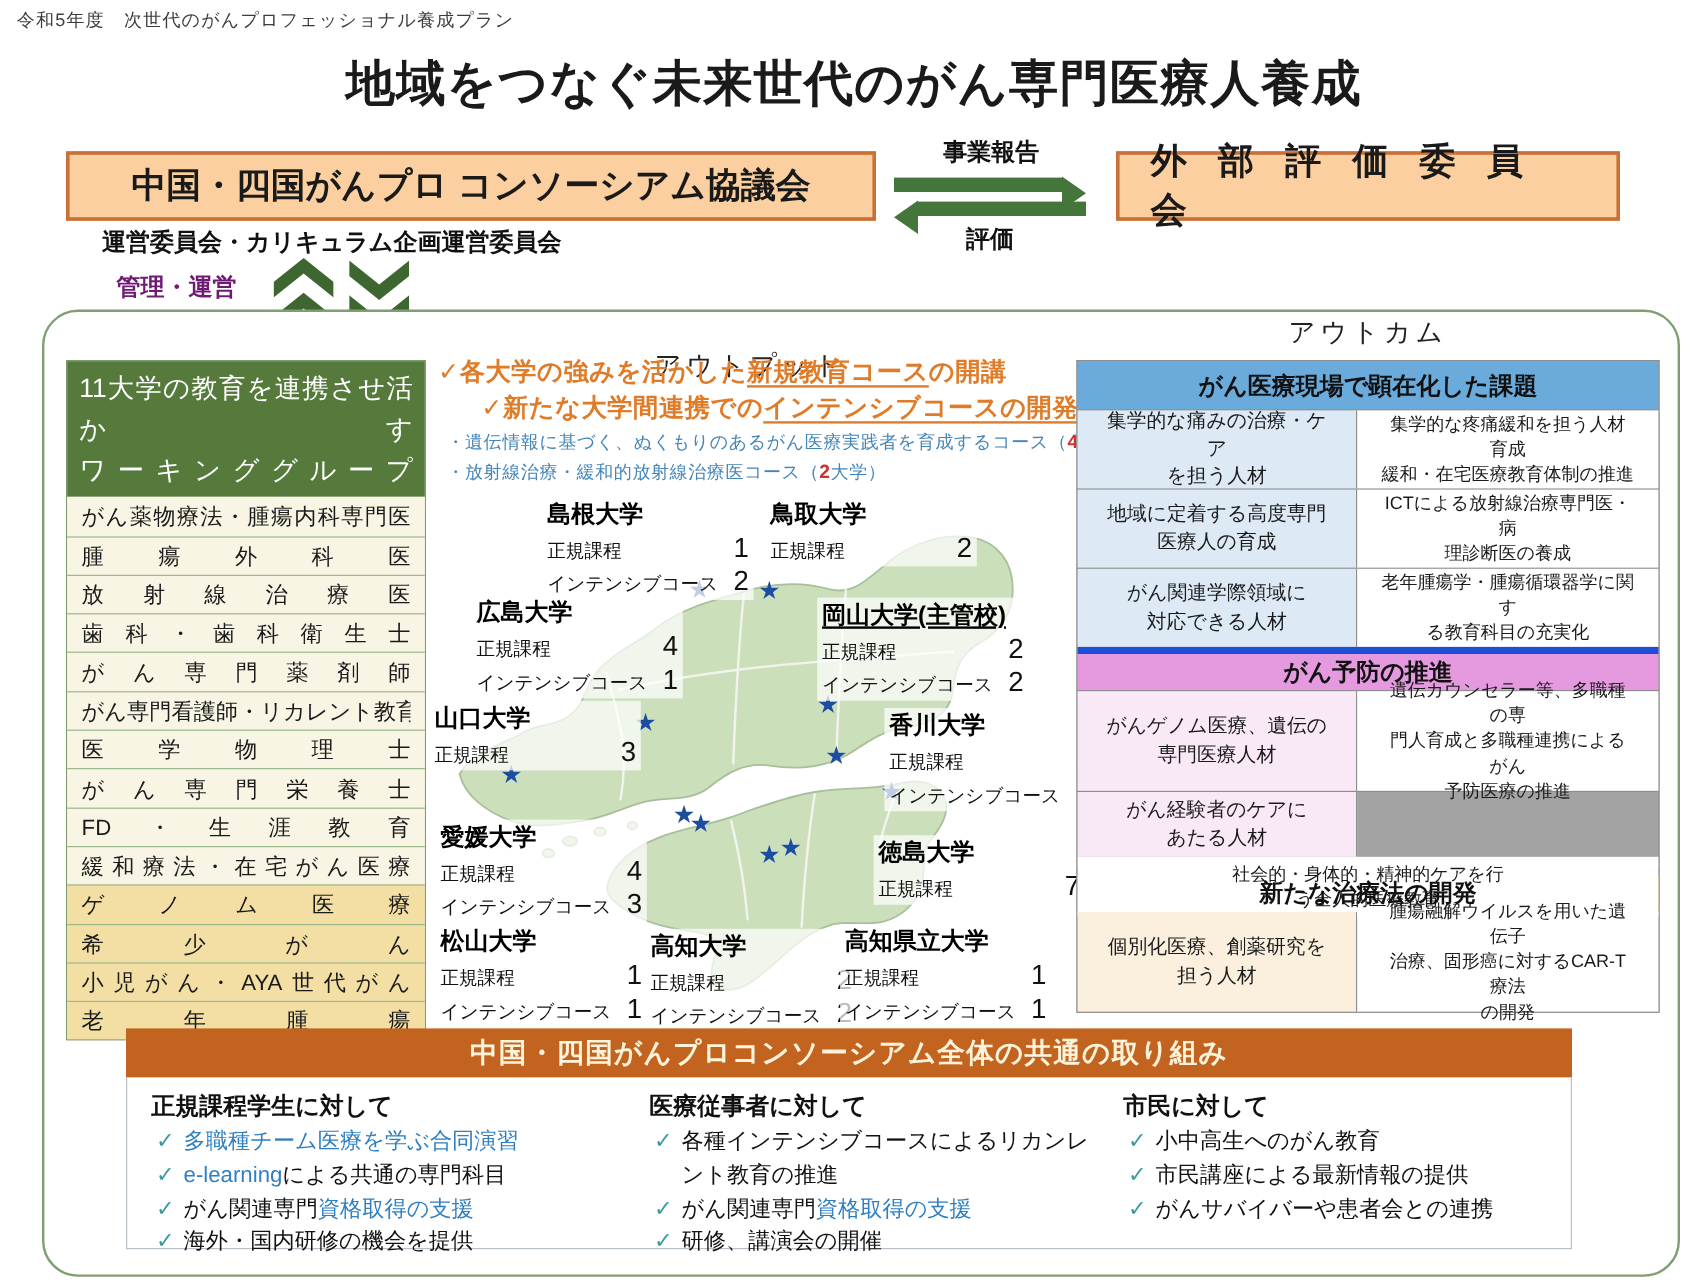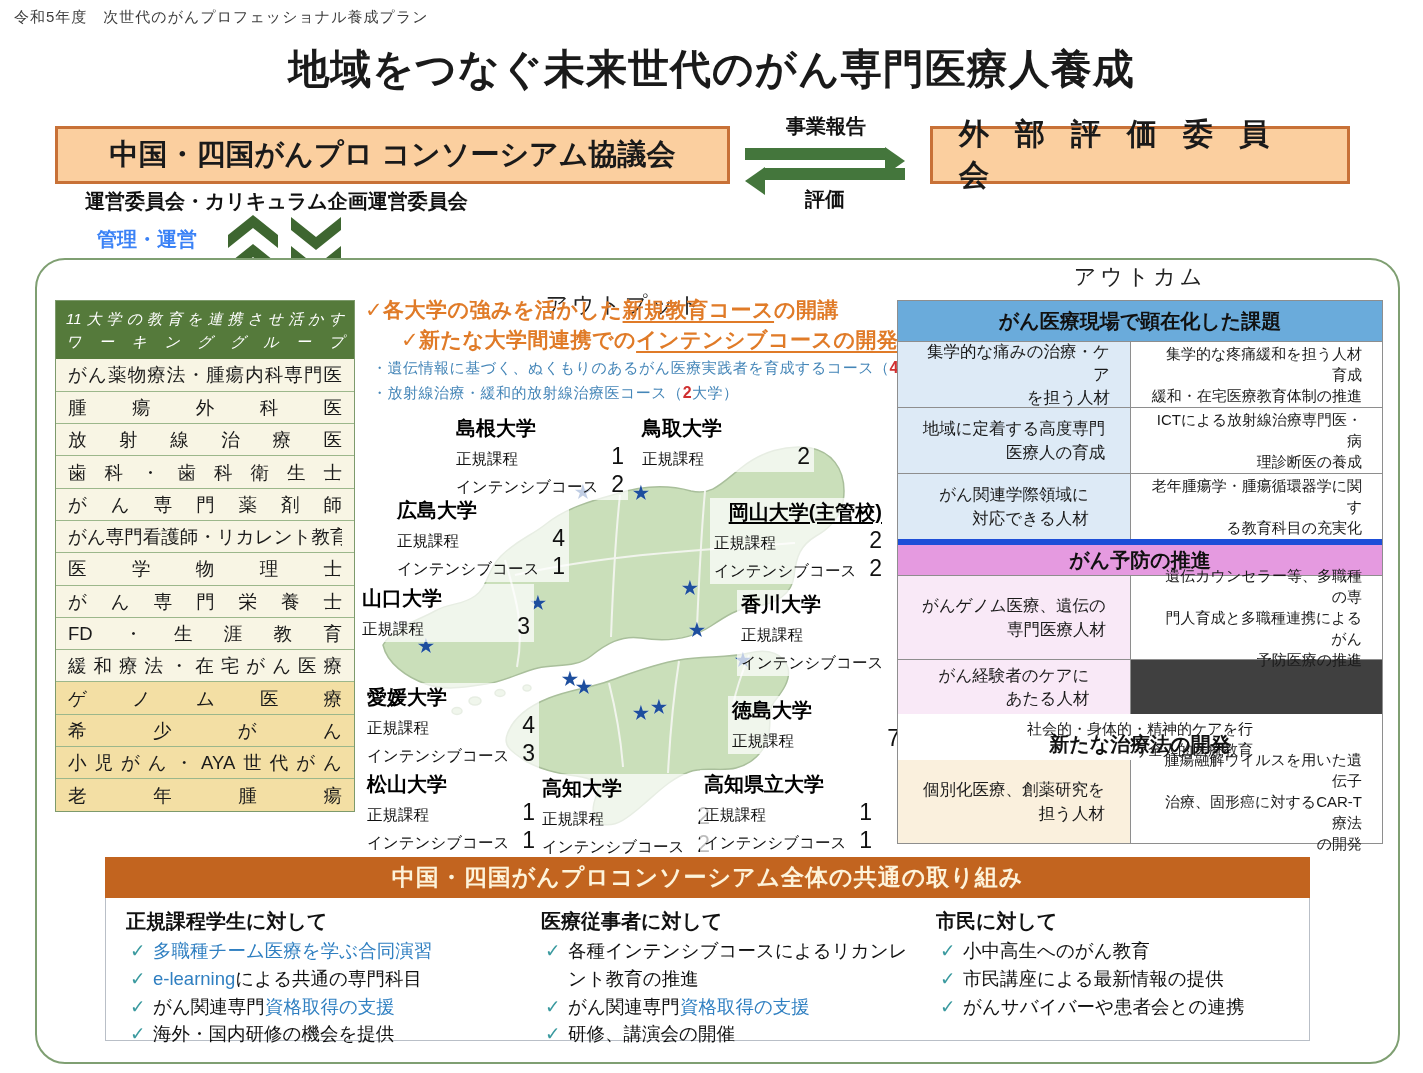--- a/index.html
+++ b/index.html
@@ -26,30 +26,30 @@
   .box-consortium{left:55px;top:126px;width:675px;height:58px;font-size:29px;}
   .box-external{left:930px;top:126px;width:420px;height:58px;font-size:30px;letter-spacing:26px;padding-left:26px;}
 
   .arrow-bar{position:absolute;background:var(--arrow-green);height:12px;}
   .arrow-head{position:absolute;width:0;height:0;border-top:14px solid transparent;border-bottom:14px solid transparent;}
   .head-right{border-left:20px solid var(--arrow-green);}
   .head-left{border-right:20px solid var(--arrow-green);}
   .arrow-label{position:absolute;font-size:20px;font-weight:700;color:#111;}
 
   .committee-note{position:absolute;left:85px;top:188px;font-size:20px;font-weight:700;color:#111;}
-  .manage-label{position:absolute;left:97px;top:226px;font-size:20px;font-weight:700;color:#3b82f6;}
+  .manage-label{position:absolute;left:97px;top:226px;font-size:20px;font-weight:700;color:#701a75;}
   .chevron{position:absolute;width:50px;height:62px;}
   .chevron svg{display:block;width:100%;height:100%;}
   .chevron-down{transform:rotate(180deg);}
 
   .main-frame{position:absolute;left:35px;top:258px;width:1365px;height:806px;border:2px solid var(--frame-green);border-radius:30px;background:#fff;}
 
   
   .wg-table{position:absolute;left:55px;top:300px;width:300px;border:1px solid #7d9a6c;background:var(--wg-row-cream);}
-  .wg-header{background:var(--wg-header-green);color:#fff;font-size:15px;line-height:1.55;padding:6px 10px 5px;font-style:italic;}
+  .wg-header{background:var(--wg-header-green);color:#fff;font-size:22px;line-height:1.55;padding:6px 10px 5px;}
   .wg-header .jline{display:block;text-align:justify;text-align-last:justify;}
   .wg-row{height:32.3px;display:flex;align-items:center;padding:0 12px;border-top:1px solid var(--wg-row-line);font-size:18.5px;}
   .wg-row span{flex:1;display:block;text-align:justify;text-align-last:justify;white-space:nowrap;overflow:hidden;}
   .wg-row.cream{background:var(--wg-row-cream);}
   .wg-row.tan{background:var(--wg-row-tan);}
 
   
   .output-title{position:absolute;left:365px;top:262px;width:520px;text-align:center;font-size:22px;letter-spacing:4px;color:#222;margin-top:28px;}
   .check-line{position:absolute;left:365px;font-size:21px;font-weight:700;color:var(--check-orange);letter-spacing:0.5px;white-space:nowrap;}
   .check-line .em{text-decoration:underline;text-underline-offset:4px;}
@@ -64,28 +64,28 @@
 
   .uni{position:absolute;background:rgba(255,255,255,0.72);padding:1px 4px 2px;}
   .uni-name{font-size:20px;font-weight:700;color:#000;white-space:nowrap;}
   .uni-name.principal{text-decoration:underline;text-underline-offset:3px;}
   .uni-row{display:flex;justify-content:space-between;align-items:baseline;width:168px;margin-top:1px;}
   .uni-row .uni-lab{font-size:15.5px;color:#111;white-space:nowrap;}
   .uni-row .uni-num{font-size:23px;color:#111;}
 
   
   .outcome-title{position:absolute;left:897px;top:262px;width:486px;text-align:center;font-size:22px;letter-spacing:4px;color:#222;}
-  .oc-table{position:absolute;left:897px;top:300px;width:486px;border:1px solid #8e8e8e;background:#404040;}
+  .oc-table{position:absolute;left:897px;top:300px;width:486px;border:1px solid #8e8e8e;background:#a3a3a3;}
   .oc-head{display:flex;align-items:center;justify-content:center;font-size:20px;font-weight:700;color:#111;border-top:6px solid #1d4ed8;}
   .oc-head:first-child{border-top:none;}
   .oc-head.blue{background:var(--outcome-blue);height:40px;}
   .oc-head.pink{background:var(--outcome-pink);height:36px;}
   .oc-head.orange{background:var(--outcome-orange);height:36px;}
   .oc-row{display:flex;border-top:1px solid #8e8e8e;}
-  .oc-cell{display:flex;align-items:center;justify-content:center;text-align:right;white-space:pre-line;padding:4px 20px;}
+  .oc-cell{display:flex;align-items:center;justify-content:center;text-align:center;white-space:pre-line;padding:4px 20px;}
   .oc-left{width:233px;border-right:1px solid #8e8e8e;font-size:16.5px;line-height:1.4;}
   .oc-right{flex:1;font-size:15px;line-height:1.4;background:#fff;}
   .oc-row.r66{height:66px;} .oc-row.r84{height:84px;} .oc-row.r64{height:64px;flex-direction:column;}
   .bg-blue-light{background:var(--outcome-blue-light);}
   .bg-pink-light{background:var(--outcome-pink-light);}
   .bg-orange-light{background:var(--outcome-orange-light);}
 
   
   .common-banner{position:absolute;left:105px;top:857px;width:1205px;height:41px;background:var(--banner-rust);
     display:flex;align-items:center;justify-content:center;font-size:23px;font-weight:700;color:var(--banner-text);letter-spacing:1px;}
@@ -260,21 +260,21 @@
     <div class="uni-name">広島大学</div>
     <div class="uni-row">
         <span class="uni-lab">正規課程</span>
         <span class="uni-num">4</span>
       </div>
     <div class="uni-row">
         <span class="uni-lab">インテンシブコース</span>
         <span class="uni-num">1</span>
       </div>
   </div>
-  <div class="uni" style="left:710px;top:498px;text-align:right;">
+  <div class="uni" style="left:681px;top:498px;">
     <div class="uni-name principal">岡山大学(主管校)</div>
     <div class="uni-row">
         <span class="uni-lab">正規課程</span>
         <span class="uni-num">2</span>
       </div>
     <div class="uni-row">
         <span class="uni-lab">インテンシブコース</span>
         <span class="uni-num">2</span>
       </div>
   </div>

